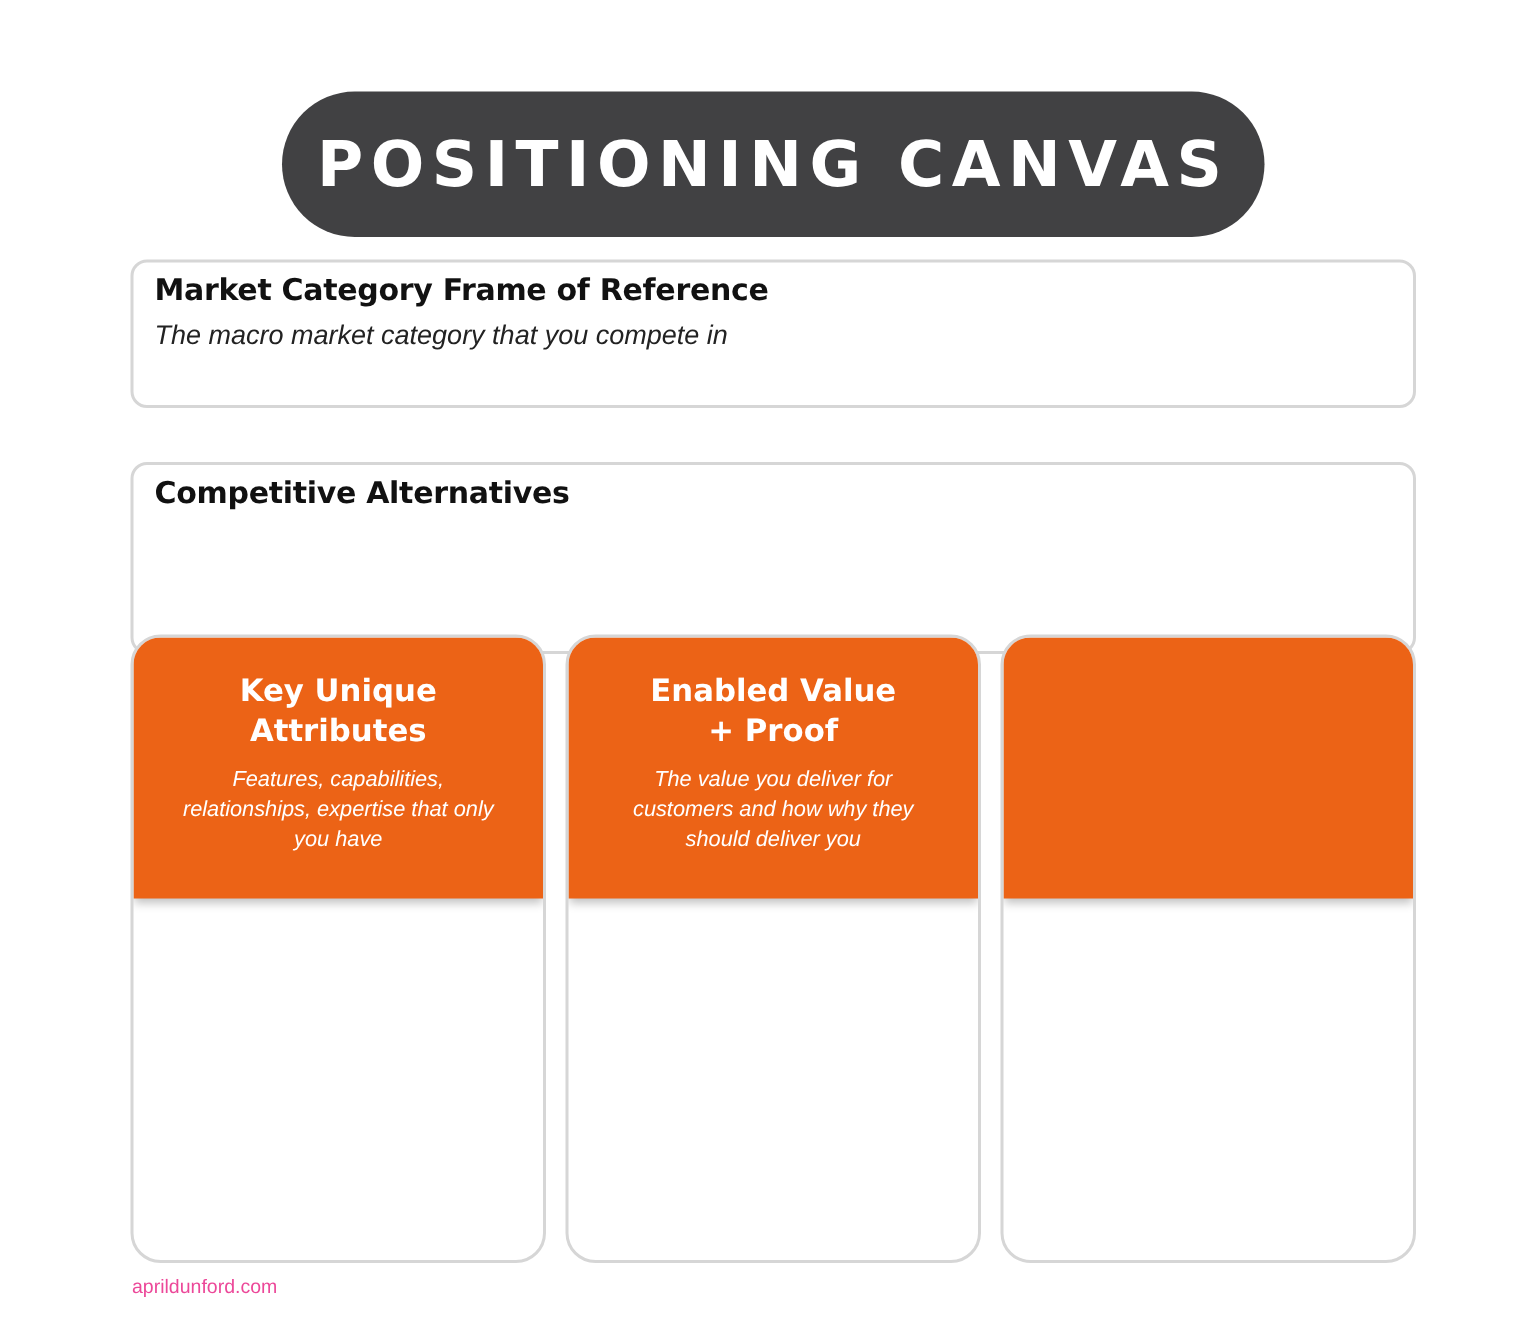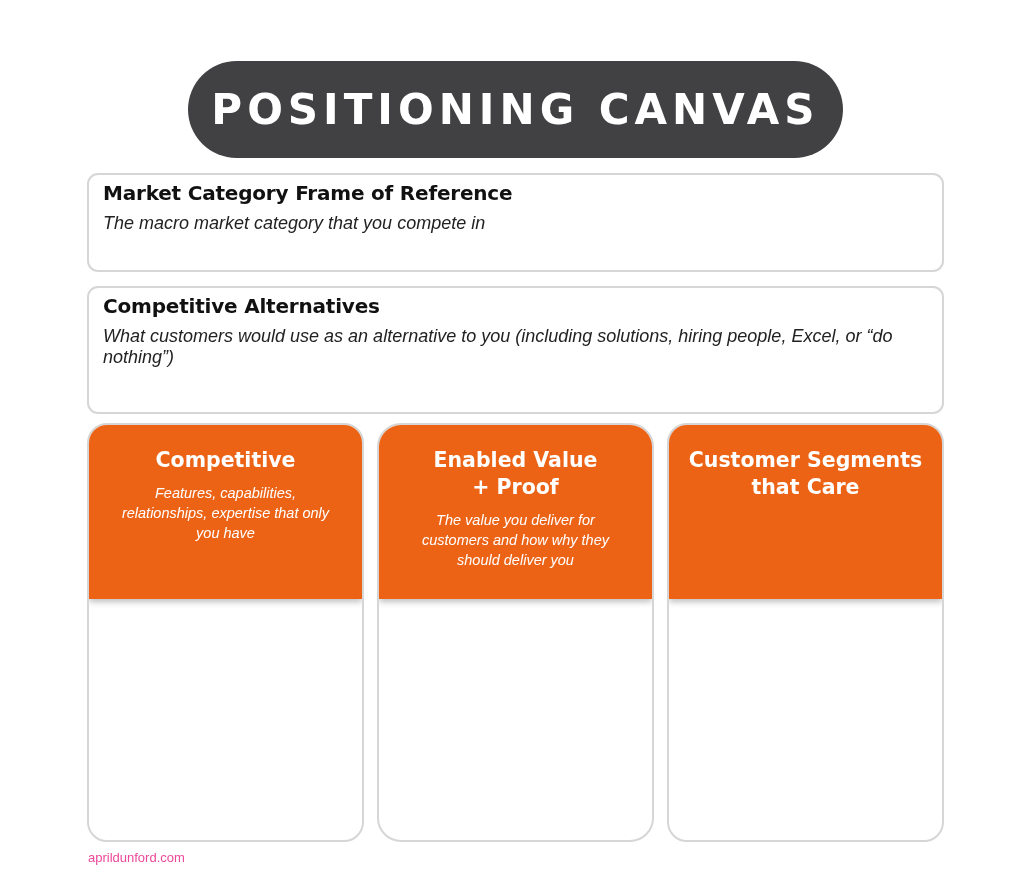--- a/index.html
+++ b/index.html
@@ -26,21 +26,21 @@
     .box .box-title {
       position: absolute; left: 14px; top: 6px;
       font-family: "DejaVu Sans", sans-serif; font-weight: bold; font-size: 20px; color: #111;
       letter-spacing: -0.2px;
     }
     .box .box-desc {
       position: absolute; left: 14px; top: 38px;
       font-family: "Liberation Sans", sans-serif; font-style: italic; font-size: 18px; color: #222;
     }
     #box-market { top: 173px; height: 99px; }
-    #box-competitive { top: 286px; height: 128px; }
+    #box-competitive { top: 308px; height: 128px; }
 
     .col {
       position: absolute; top: 423px; height: 419px; width: 277px;
       border: 2px solid #d6d6d6; border-radius: 20px; box-sizing: border-box;
       overflow: hidden; background: #fff;
     }
     .col .col-head {
       position: absolute; left: 0; top: 0; right: 0; height: 174px;
       background: #ec6316;
       box-shadow: 0 3px 6px rgba(0,0,0,0.25);
@@ -48,21 +48,21 @@
     }
     .col .col-title {
       margin-top: 22px; padding: 0 8px;
       font-family: "DejaVu Sans", sans-serif; font-weight: bold; font-size: 20.5px; line-height: 27px;
     }
     .col .col-desc {
       margin-top: 9px; padding: 0 22px;
       font-family: "Liberation Sans", sans-serif; font-style: italic; font-size: 14.5px; line-height: 20px;
     }
     #col-1 { left: 87px; }
-    #col-2 { left: 377px; border-radius: 24px; }
+    #col-2 { left: 377px; }
     #col-3 { left: 667px; }
     #col-3 .col-desc { padding: 0 16px; }
     .footer {
       position: absolute; left: 88px; top: 850px;
       font-family: "Liberation Sans", sans-serif; font-size: 13px; color: #ec4899;
     }
   </style>
 </head>
 <body>
 
@@ -70,44 +70,40 @@
   <span>POSITIONING CANVAS</span>
 </div>
 
 <div class="box" id="box-market">
   <div class="box-title">Market Category Frame of Reference</div>
   <div class="box-desc">The macro market category that you compete in</div>
 </div>
 
 <div class="box" id="box-competitive">
   <div class="box-title">Competitive Alternatives</div>
-  <div class="box-desc">What customers would use as an alternative to you (including solutions, hiring people, Excel, or “do nothing”)</div>
 </div>
 
 <div class="col" id="col-1">
   <div class="col-head">
     <div class="col-title">
-      <div>Competitive</div>
+      <div>Key Unique</div>
+      <div>Attributes</div>
     </div>
     <div class="col-desc">Features, capabilities, relationships, expertise that only you have</div>
   </div>
 </div>
 
 <div class="col" id="col-2">
   <div class="col-head">
     <div class="col-title">
       <div>Enabled Value</div>
       <div>+ Proof</div>
     </div>
     <div class="col-desc">The value you deliver for customers and how why they should deliver you</div>
   </div>
 </div>
 
 <div class="col" id="col-3">
   <div class="col-head">
-    <div class="col-title">
-      <div>Customer Segments</div>
-      <div>that Care</div>
-    </div>
   </div>
 </div>
 
 <div class="footer">aprildunford.com</div>
 
 </body></html>

